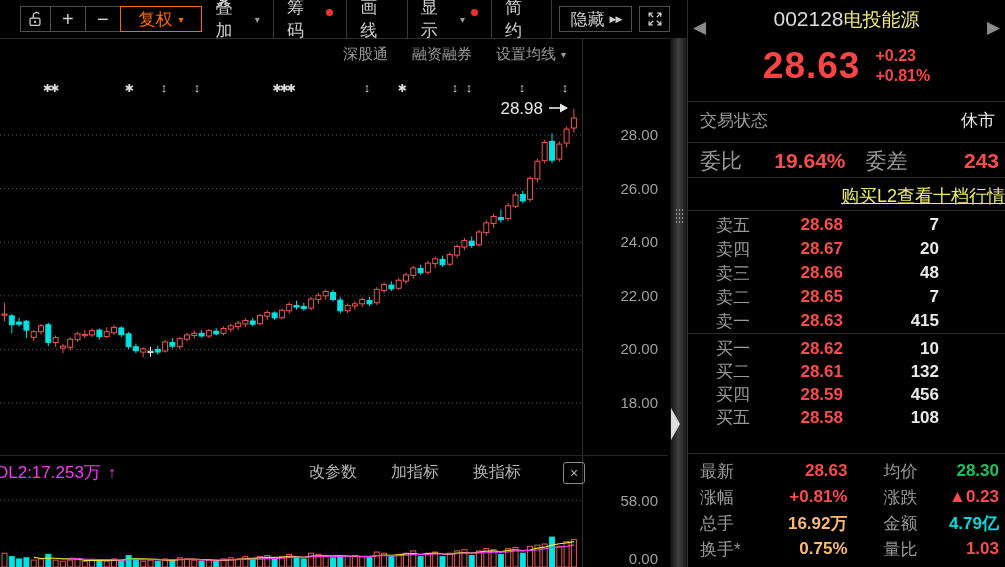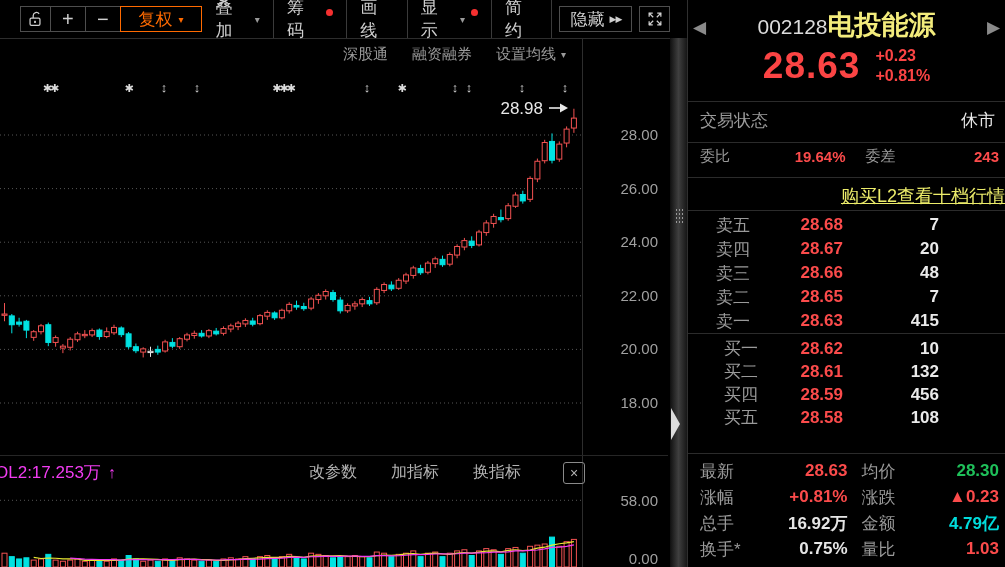--- a/index.html
+++ b/index.html
@@ -44,47 +44,47 @@
         background-image:radial-gradient(circle,#999 0.8px,transparent 1.1px);background-size:3px 4px;}
   .strip-arrow{position:absolute;left:671px;top:408px;width:0;height:0;
         border-top:16px solid transparent;border-bottom:16px solid transparent;border-left:9px solid #dcdcdc;}
   .pborder{position:absolute;left:687px;top:0;width:1px;height:567px;background:#2f2f2f;}
   
   .panel{position:absolute;left:688px;top:0;width:317px;height:567px;background:#000;}
   .p-nav{position:absolute;top:17px;color:#8a8a8a;font-size:17px;cursor:pointer;}
   .p-title{position:absolute;top:7px;left:0;width:100%;display:flex;justify-content:center;
            align-items:baseline;}
   .p-code{color:#dcdcdc;font-size:21px;}
-  .p-name{color:#f3ec7c;font-size:27px;font-weight:bold;}
+  .p-name{color:#f3ec7c;font-size:19px;font-weight:normal;}
   .p-price-row{position:absolute;top:45px;width:100%;display:flex;justify-content:center;align-items:center;gap:15px;}
   .p-price{color:#fb4444;font-size:37px;font-weight:bold;letter-spacing:1px;}
   .p-chg{color:#fb4444;font-size:16px;font-weight:bold;line-height:20px;text-align:left;}
   .pdiv{position:absolute;left:0;width:100%;height:1px;background:#2b2b2b;}
   .status-row{position:absolute;top:109px;left:12px;right:10px;display:flex;justify-content:space-between;font-size:17px;}
   .g-lbl{color:#9a9a9a;}
   .w-val{color:#e8e8e8;}
-  .weibi-row{position:absolute;top:147px;left:12px;right:6px;display:flex;align-items:center;font-size:15px;}
+  .weibi-row{position:absolute;top:147px;left:12px;right:6px;display:flex;align-items:center;font-size:21px;}
   .wlbl{color:#9a9a9a;width:64px;}
   .wval{flex:1;text-align:right;font-weight:bold;color:#fb4b4b;}
   .wlbl2{color:#9a9a9a;width:52px;margin-left:20px;}
   .l2-row{position:absolute;top:184px;width:100%;text-align:right;}
   .l2-link{color:#ecec6a;font-size:18px;text-decoration:underline;cursor:pointer;}
   .asks{position:absolute;top:213px;left:0;right:0;}
-  .bids{position:absolute;top:337px;left:8px;right:0;text-decoration:underline;}
+  .bids{position:absolute;top:337px;left:0;right:0;text-decoration:underline;}
   .book-row{display:flex;height:24px;align-items:center;padding:0 66px 0 28px;font-size:17px;}
   .bids .book-row{height:23px;}
   .b-lbl{color:#9a9a9a;width:58px;}
   .b-price{flex:1;text-align:right;color:#fb4b4b;font-weight:bold;}
   .b-qty{width:96px;text-align:right;color:#eaeaea;font-weight:bold;}
   .stats{position:absolute;top:458px;left:0;right:0;}
   .stat-row{display:flex;height:26px;align-items:center;padding:0 6px 0 12px;font-size:17px;}
   .s-lbl{color:#9a9a9a;width:66px;}
   .s-val{flex:1;text-align:right;font-weight:bold;}
-  .s-lbl2{color:#9a9a9a;width:56px;margin-left:14px;}
-  .c-red{color:#fb4b4b;} .c-green{color:#1fc05a;} .c-cyan{color:#00dcdc;} .c-white{color:#e5e5e5;}
+  .s-lbl2{color:#9a9a9a;width:56px;margin-left:14px;text-align:right;}
+  .c-red{color:#fb4b4b;} .c-green{color:#1fc05a;} .c-cyan{color:#00dcdc;} .c-white{color:#fdba74;}
 </style>
 </head>
 <body>
 
 <div class="app">
 
   <div class="toolbar">
     <div class="tbox lock-box">
       <svg width="18" height="18" viewBox="0 0 20 20">
         <rect x="4.5" y="9" width="11" height="8" rx="1.5" fill="none" stroke="#cfcfcf" stroke-width="1.4"></rect>

